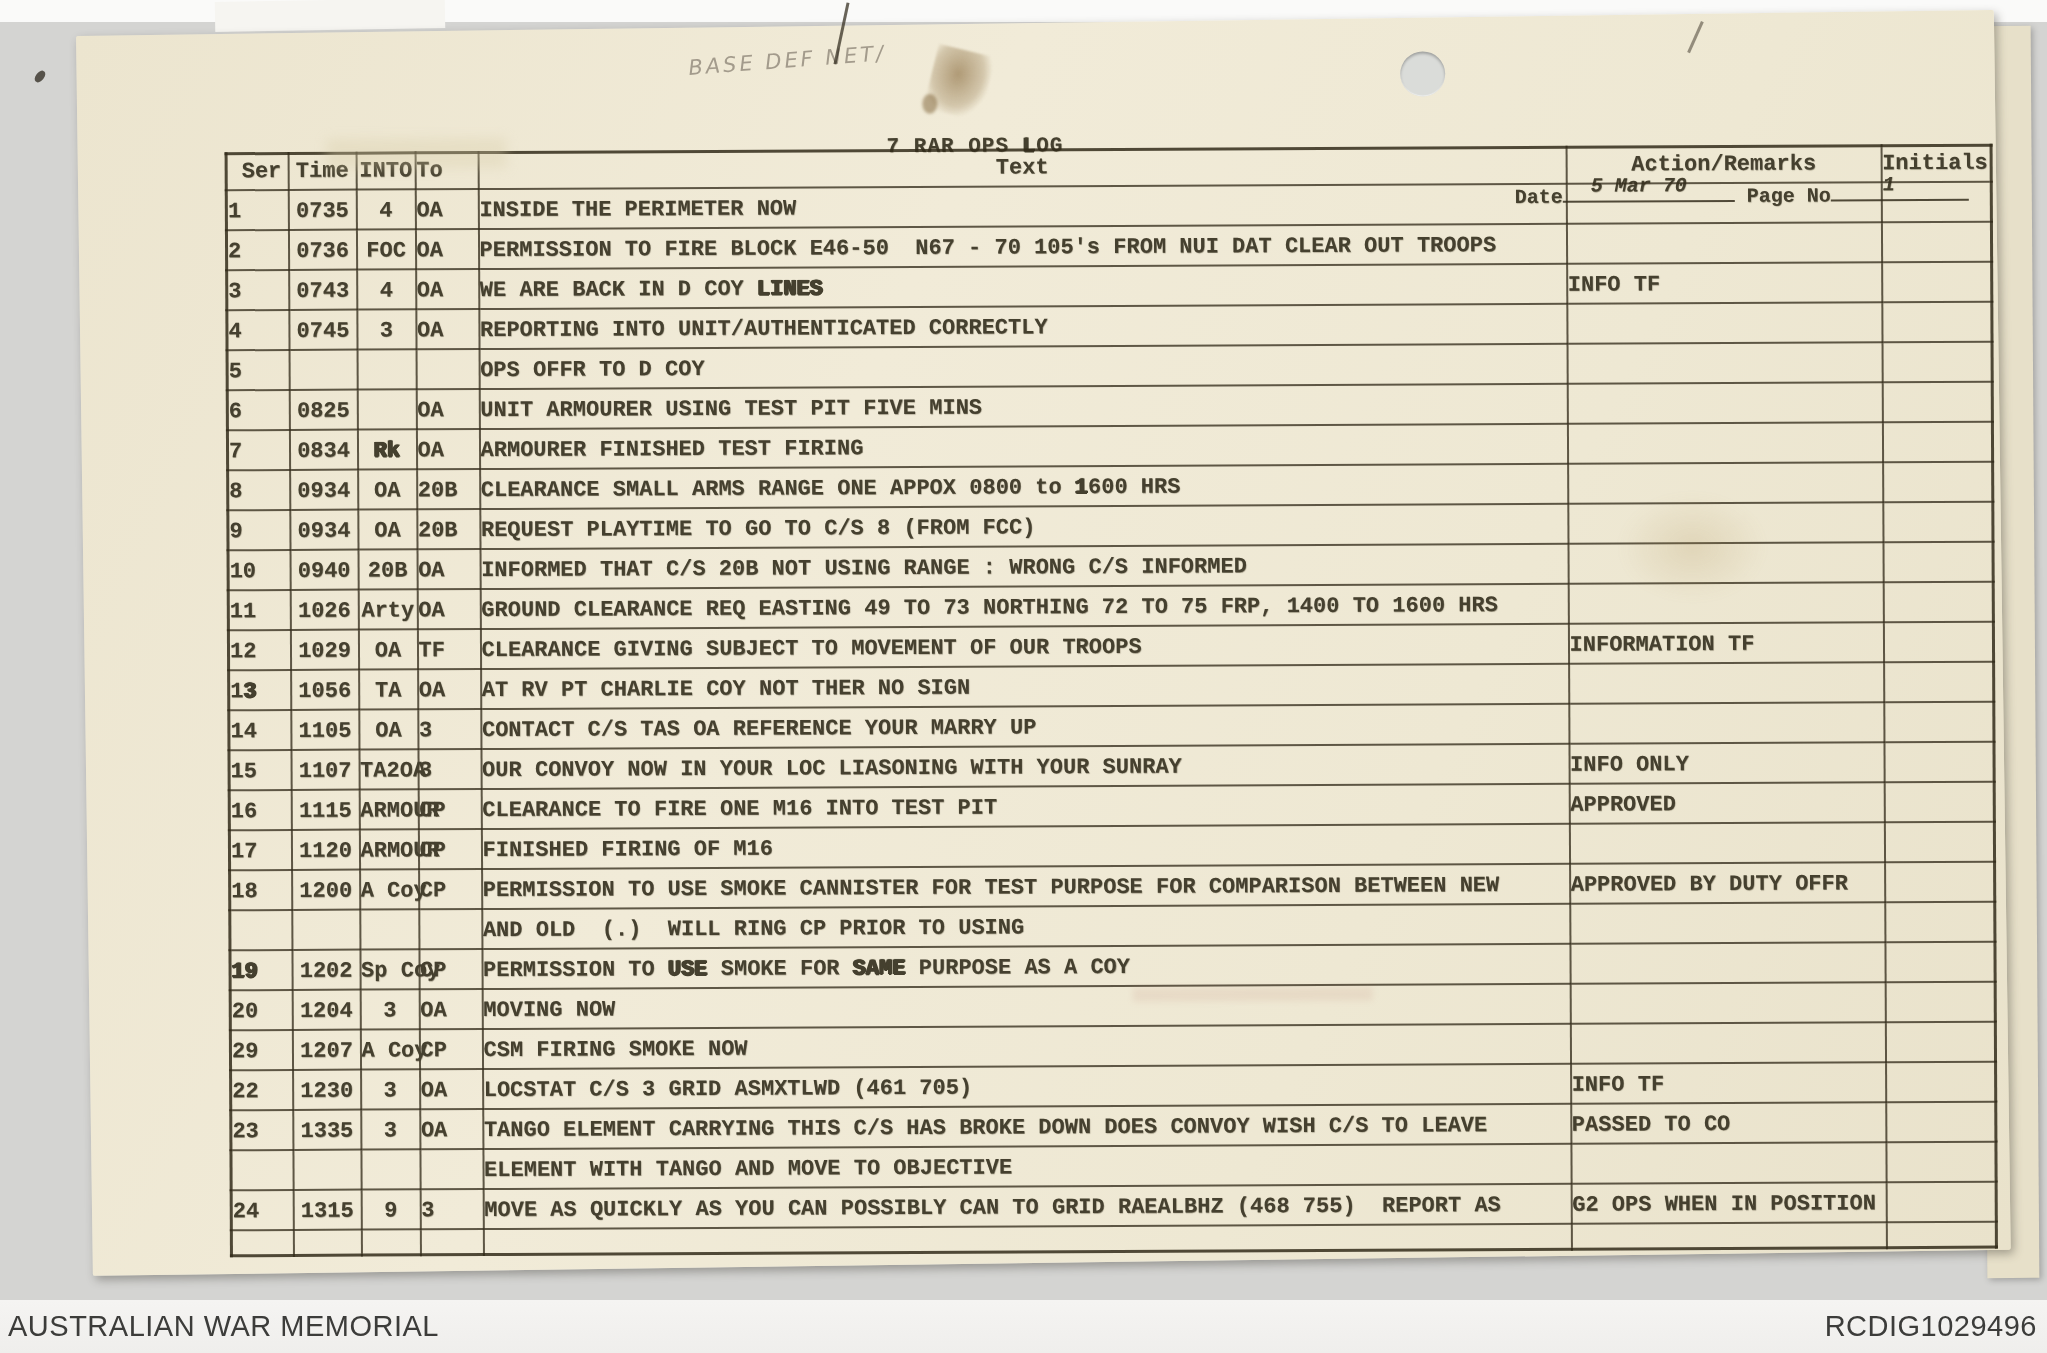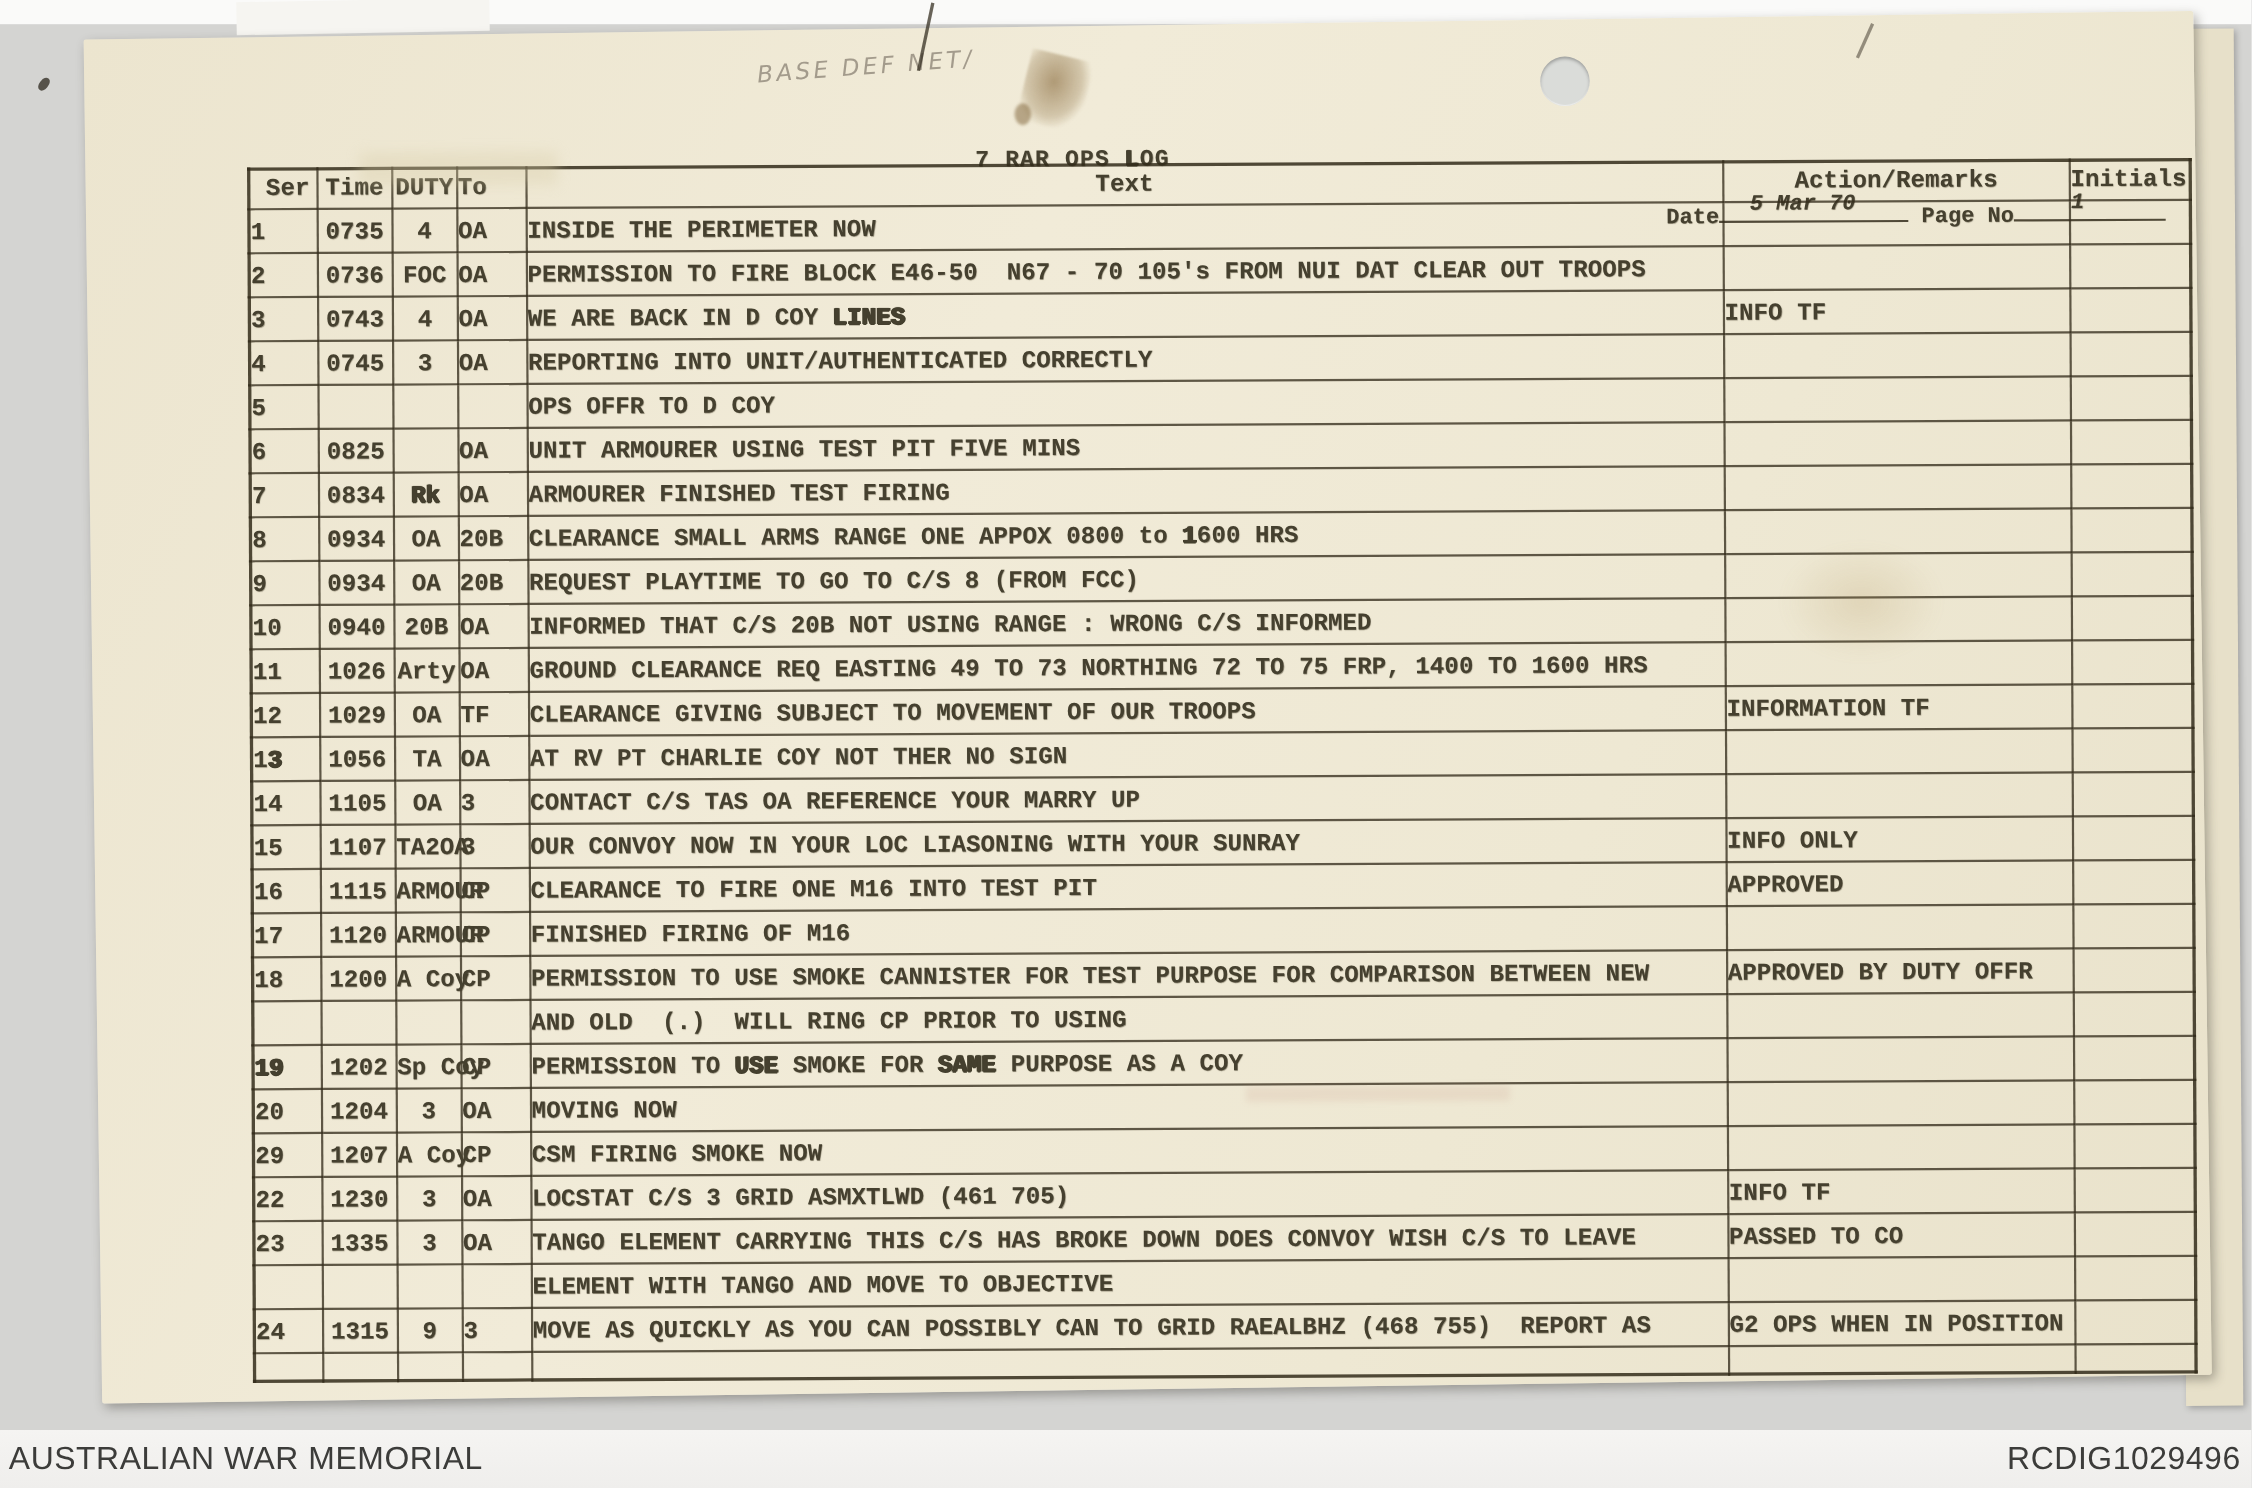--- a/index.html
+++ b/index.html
@@ -103,21 +103,21 @@
             <col style="width:59px">
             <col style="width:63px">
           <col style="width:1088px">
             <col style="width:315px">
             <col style="width:110px">
         </colgroup>
         <thead>
           <tr>
             <th class="c-ser">Ser</th>
             <th class="c-time">Time</th>
-            <th class="c-from">DUTY</th>
+            <th class="c-from">INTO</th>
             <th class="c-to">To</th>
             <th class="c-text">Text</th>
             <th class="c-action">Action/Remarks</th>
             <th class="c-initials">Initials</th>
           </tr>
         </thead>
         <tbody>
             <tr>
               <td class="c-ser"><span class="cw">1</span></td>
               <td class="c-time"><span class="cw">0735</span></td>

